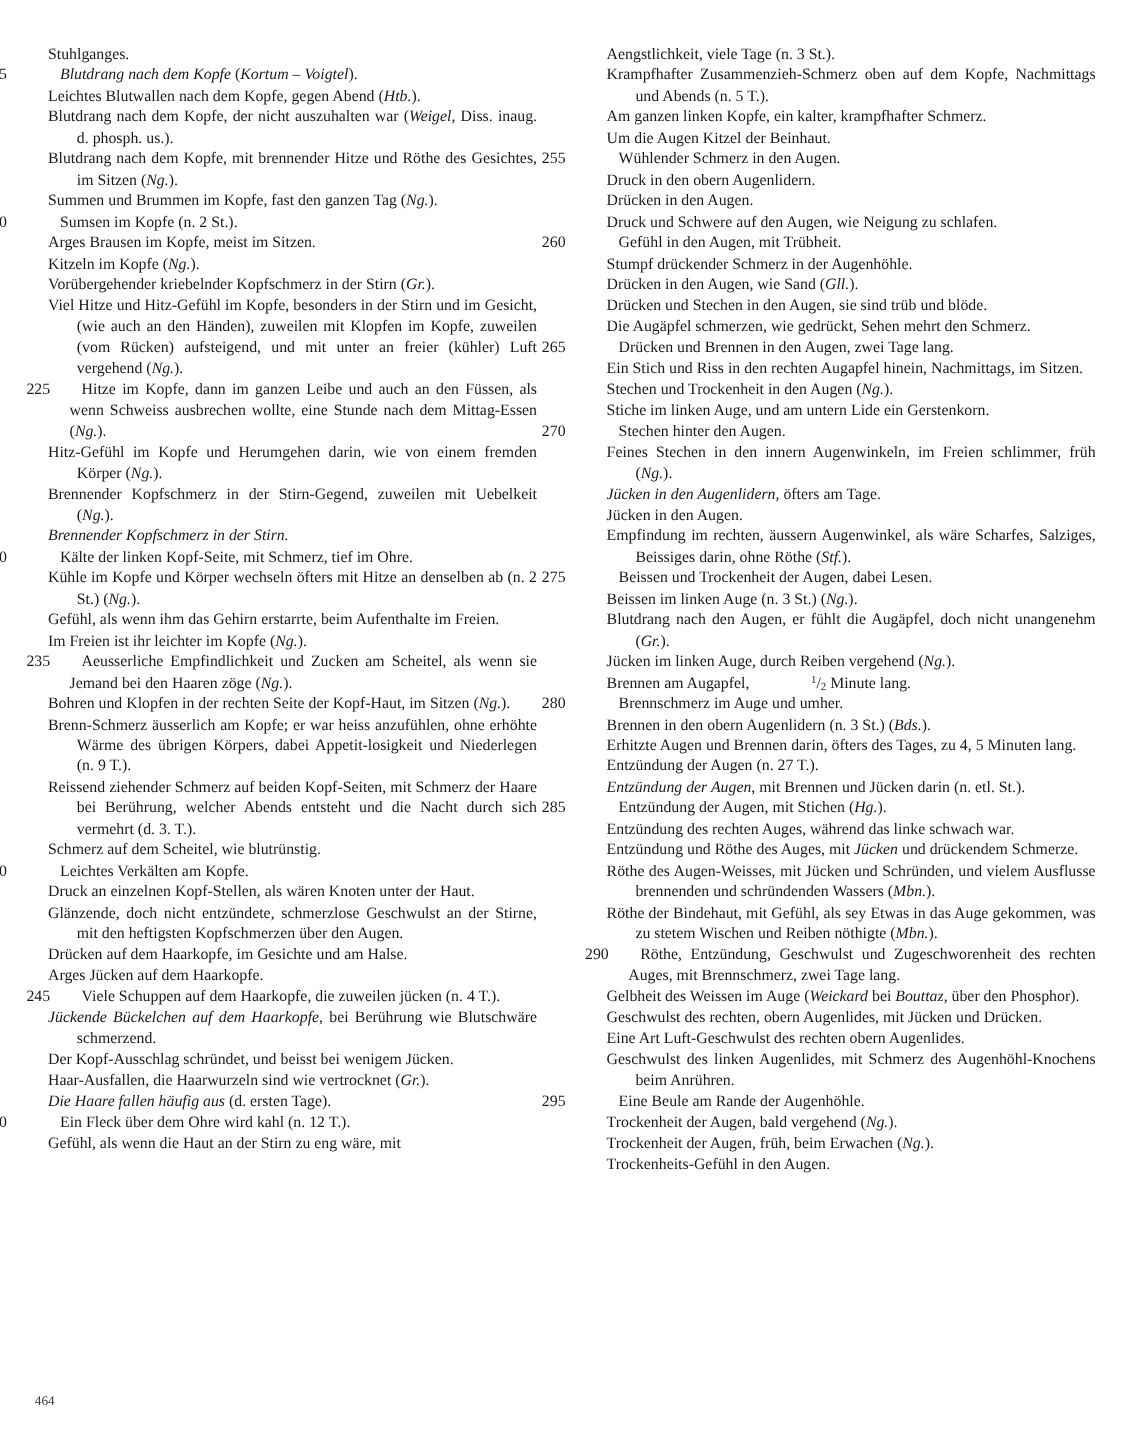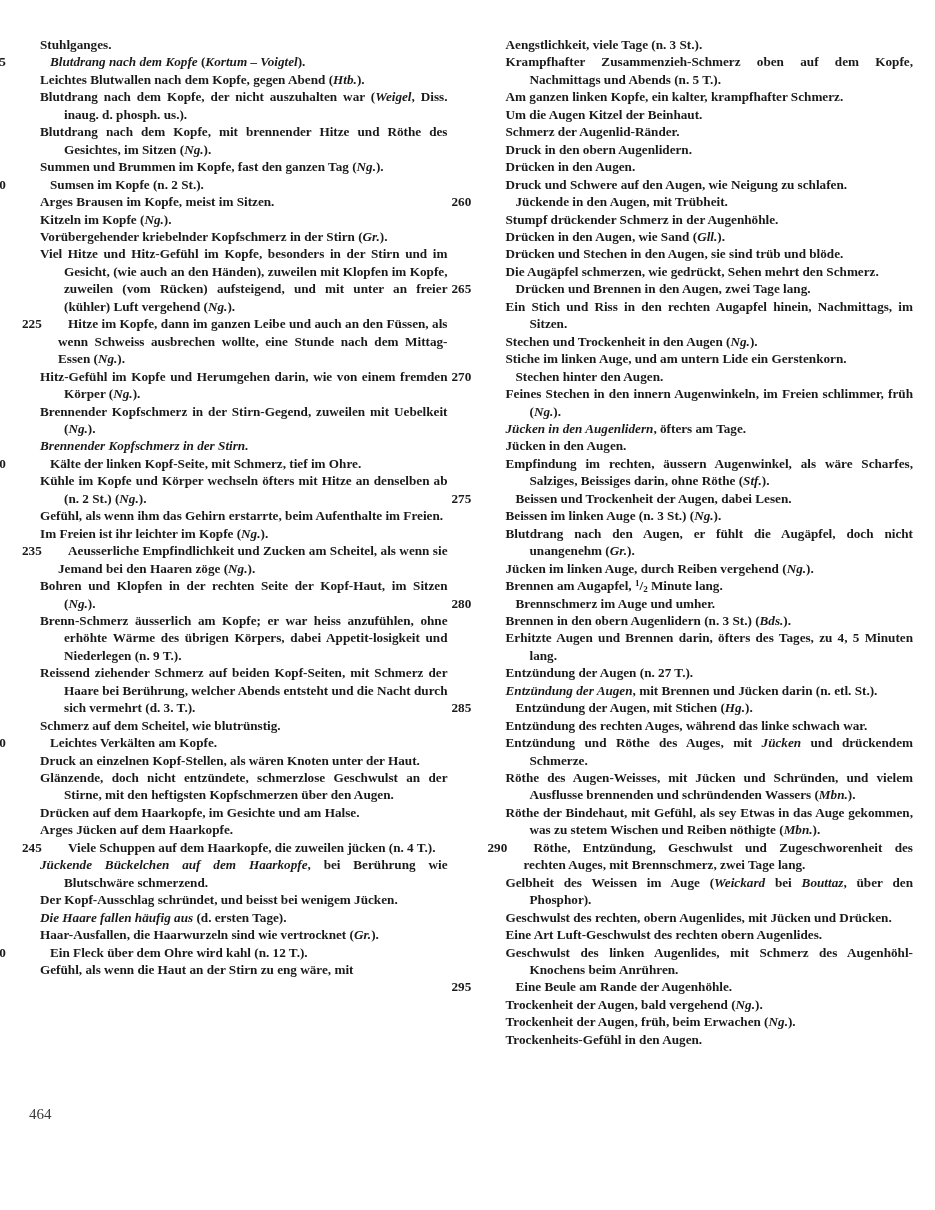--- a/index.html
+++ b/index.html
@@ -21,21 +21,20 @@
     width: 935px;
     height: 1210px;
   }
   .columns {
     position: absolute;
     left: 22px;
     top: 36px;
     width: 891px;
     display: flex;
     gap: 40px;
-    font-weight: bold;
   }
   .col {
     width: 431px;
   }
   
   .entry {
     display: block;
     font-size: 13.2px;
     line-height: 17.45px;
     text-align: justify;
@@ -57,32 +56,33 @@
   }
   .num {
     display: inline-block;
     min-width: 28px;
     font-size: 13.2px;
   }
   .it { font-style: italic; }
   .frac {
     font-size: 13.2px;
     white-space: nowrap;
+    margin-left: 48px;
   }
   .frac sup, .frac sub {
     font-size: 9px;
     line-height: 0;
   }
   .frac sup { vertical-align: 0.42em; }
   .frac sub { vertical-align: -0.18em; }
   .folio {
     position: absolute;
     left: 29px;
-    top: 1106px;
-    font-size: 15px;
+    top: 1162px;
+    font-size: 11px;
     color: #3a3a3a;
     font-family: "Liberation Serif", "DejaVu Serif", serif;
   }
 </style>
 </head>
 <body>
 
 <div class="page">
   <div class="columns">
     <div class="col" id="col-left">
@@ -111,35 +111,35 @@
         <p class="entry cont"><span>Reissend ziehender Schmerz auf beiden Kopf-Seiten, mit Schmerz der Haare bei Berührung, welcher Abends entsteht und die Nacht durch sich vermehrt (d. 3. T.).</span></p>
         <p class="entry cont"><span>Schmerz auf dem Scheitel, wie blutrünstig.</span></p>
         <p class="entry"><span class="num">240</span><span>Leichtes Verkälten am Kopfe.</span></p>
         <p class="entry cont"><span>Druck an einzelnen Kopf-Stellen, als wären Knoten unter der Haut.</span></p>
         <p class="entry cont"><span>Glänzende, doch nicht entzündete, schmerzlose Geschwulst an der Stirne, mit den heftigsten Kopfschmerzen über den Augen.</span></p>
         <p class="entry cont"><span>Drücken auf dem Haarkopfe, im Gesichte und am Halse.</span></p>
         <p class="entry cont"><span>Arges Jücken auf dem Haarkopfe.</span></p>
         <p class="entry runon"><span class="num">245</span><span>Viele Schuppen auf dem Haarkopfe, die zuweilen jücken (n. 4 T.).</span></p>
         <p class="entry cont"><span><span class="it">Jückende Bückelchen auf dem Haarkopfe</span>, bei Berührung wie Blutschwäre schmerzend.</span></p>
         <p class="entry cont"><span>Der Kopf-Ausschlag schründet, und beisst bei wenigem Jücken.</span></p>
+        <p class="entry cont"><span>Haar-Ausfallen, die Haarwurzeln sind wie vertrocknet (<span class="it">Gr.</span>).</span></p>
         <p class="entry cont"><span><span class="it">Die Haare fallen häufig aus</span> (d. ersten Tage).</span></p>
-        <p class="entry cont"><span>Haar-Ausfallen, die Haarwurzeln sind wie vertrocknet (<span class="it">Gr.</span>).</span></p>
         <p class="entry"><span class="num">250</span><span>Ein Fleck über dem Ohre wird kahl (n. 12 T.).</span></p>
         <p class="entry cont"><span>Gefühl, als wenn die Haut an der Stirn zu eng wäre, mit</span></p>
       </div>
     <div class="col" id="col-right">
         <p class="entry cont"><span>Aengstlichkeit, viele Tage (n. 3 St.).</span></p>
         <p class="entry cont"><span>Krampfhafter Zusammenzieh-Schmerz oben auf dem Kopfe, Nachmittags und Abends (n. 5 T.).</span></p>
         <p class="entry cont"><span>Am ganzen linken Kopfe, ein kalter, krampfhafter Schmerz.</span></p>
         <p class="entry cont"><span>Um die Augen Kitzel der Beinhaut.</span></p>
-        <p class="entry cont"><span>Schmerz der Augenlid-Ränder.</span></p>
+        <p class="entry"><span class="num">255</span><span>Wühlender Schmerz in den Augen.</span></p>
         <p class="entry cont"><span>Druck in den obern Augenlidern.</span></p>
         <p class="entry cont"><span>Drücken in den Augen.</span></p>
         <p class="entry cont"><span>Druck und Schwere auf den Augen, wie Neigung zu schlafen.</span></p>
-        <p class="entry"><span class="num">260</span><span>Jückende in den Augen, mit Trübheit.</span></p>
+        <p class="entry"><span class="num">260</span><span>Gefühl in den Augen, mit Trübheit.</span></p>
         <p class="entry cont"><span>Stumpf drückender Schmerz in der Augenhöhle.</span></p>
         <p class="entry cont"><span>Drücken in den Augen, wie Sand (<span class="it">Gll.</span>).</span></p>
         <p class="entry cont"><span>Drücken und Stechen in den Augen, sie sind trüb und blöde.</span></p>
         <p class="entry cont"><span>Die Augäpfel schmerzen, wie gedrückt, Sehen mehrt den Schmerz.</span></p>
         <p class="entry"><span class="num">265</span><span>Drücken und Brennen in den Augen, zwei Tage lang.</span></p>
         <p class="entry cont"><span>Ein Stich und Riss in den rechten Augapfel hinein, Nachmittags, im Sitzen.</span></p>
         <p class="entry cont"><span>Stechen und Trockenheit in den Augen (<span class="it">Ng.</span>).</span></p>
         <p class="entry cont"><span>Stiche im linken Auge, und am untern Lide ein Gerstenkorn.</span></p>
         <p class="entry"><span class="num">270</span><span>Stechen hinter den Augen.</span></p>
         <p class="entry cont"><span>Feines Stechen in den innern Augenwinkeln, im Freien schlimmer, früh (<span class="it">Ng.</span>).</span></p>

